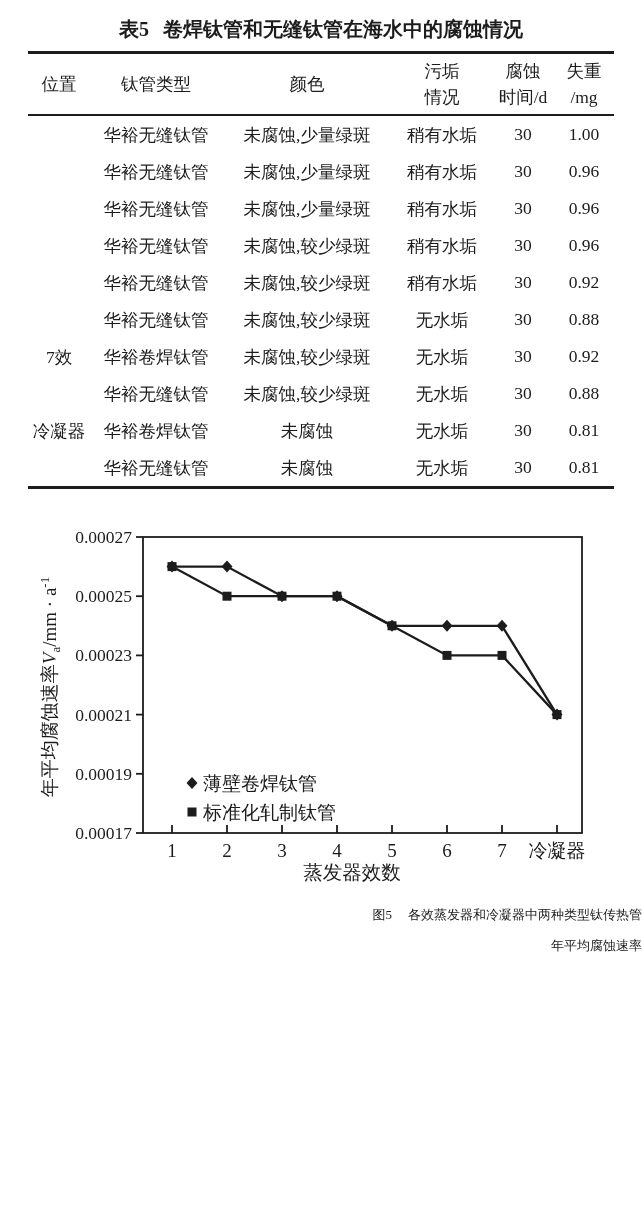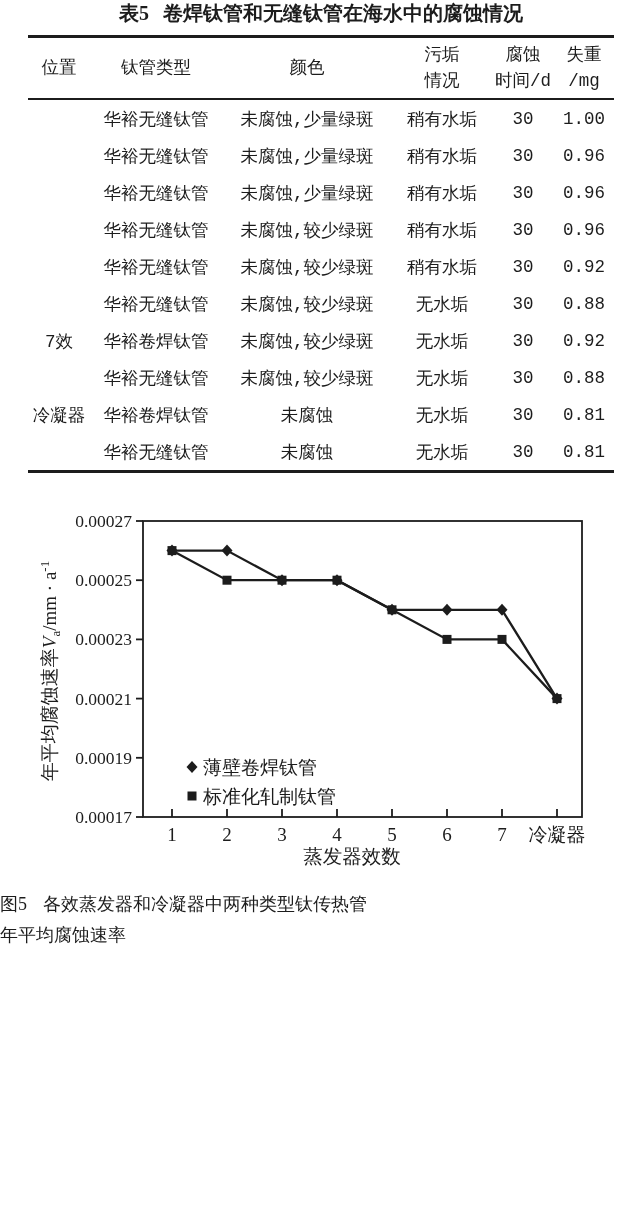--- a/index.html
+++ b/index.html
@@ -1,31 +1,31 @@
 <!DOCTYPE html>
 <html><head>
 <meta charset="utf-8">
 <style>
   html,body { margin:0; padding:0; }
   body {
     width:642px; height:1206px; background:#ffffff; overflow:hidden;
     font-family:"Liberation Serif","DejaVu Serif",serif; color:#1c1c1c;
   }
-  .page { padding-top:0; }
+  .page { padding-top:16px; }
   .table-title { text-align:center; font-weight:bold; font-size:20px; line-height:26px; margin-bottom:9px; }
   .gap-sm { display:inline-block; width:14px; }
   table.corrosion-table {
     border-collapse:collapse; table-layout:fixed; width:586px; margin:0 auto;
-    border-top:3.5px solid #1c1c1c; border-bottom:3.5px solid #1c1c1c;font-family:Liberation Mono, monospace;
+    border-top:3.5px solid #1c1c1c; border-bottom:3.5px solid #1c1c1c;
   }
   thead tr { border-bottom:2px solid #1c1c1c; }
   th { font-weight:normal; font-size:17.5px; line-height:26px; padding:4px 0; vertical-align:middle; text-align:center; }
   td { text-align:center; font-size:17.5px; height:37px; padding:0; vertical-align:middle; }
   svg.chart { display:block; margin:26px 0 0 0; }
-  .fig-caption { text-align:left; font-size:18px; line-height:31px; margin-top:12px; }
+  .fig-caption { text-align:right; font-size:13px; line-height:31px; margin-top:6px; }
   .gap-fig { display:inline-block; width:16px; }
 </style>
 </head>
 <body>
 
 <div class="page">
 
   <div class="table-title">
     <span>表5</span><span class="gap-sm"></span><span>卷焊钛管和无缝钛管在海水中的腐蚀情况</span>
   </div>

